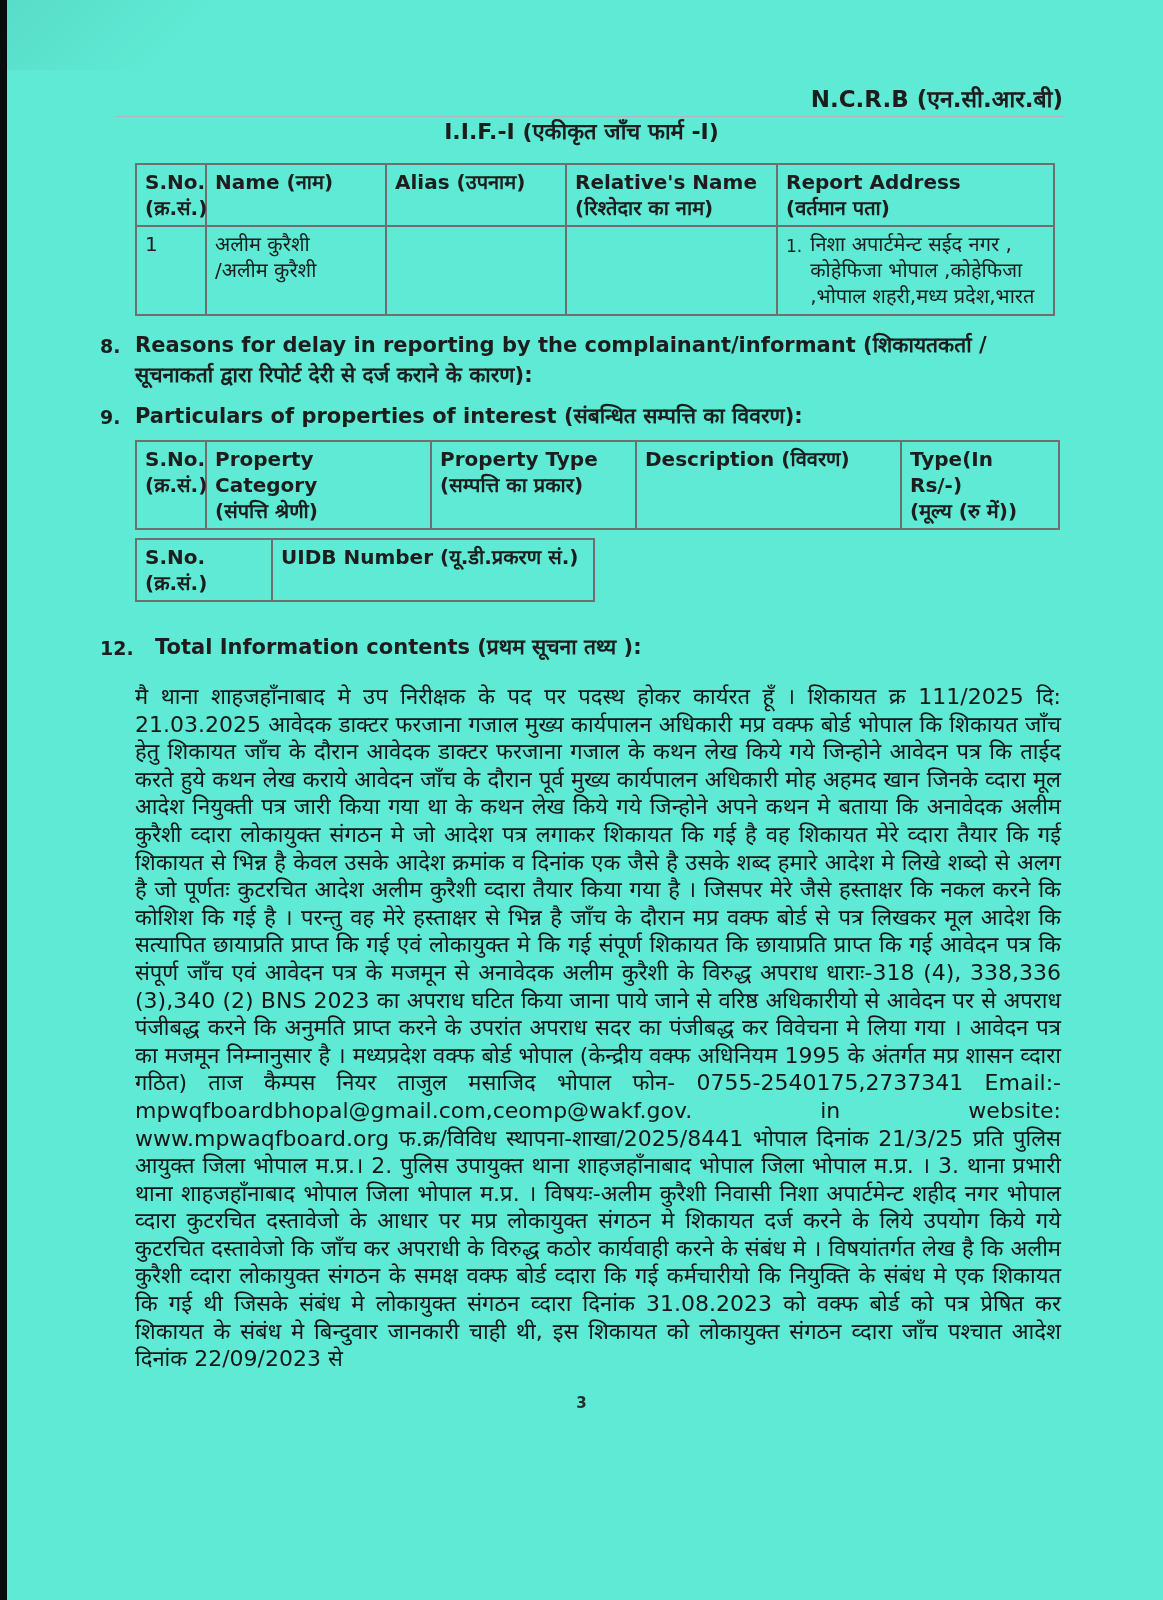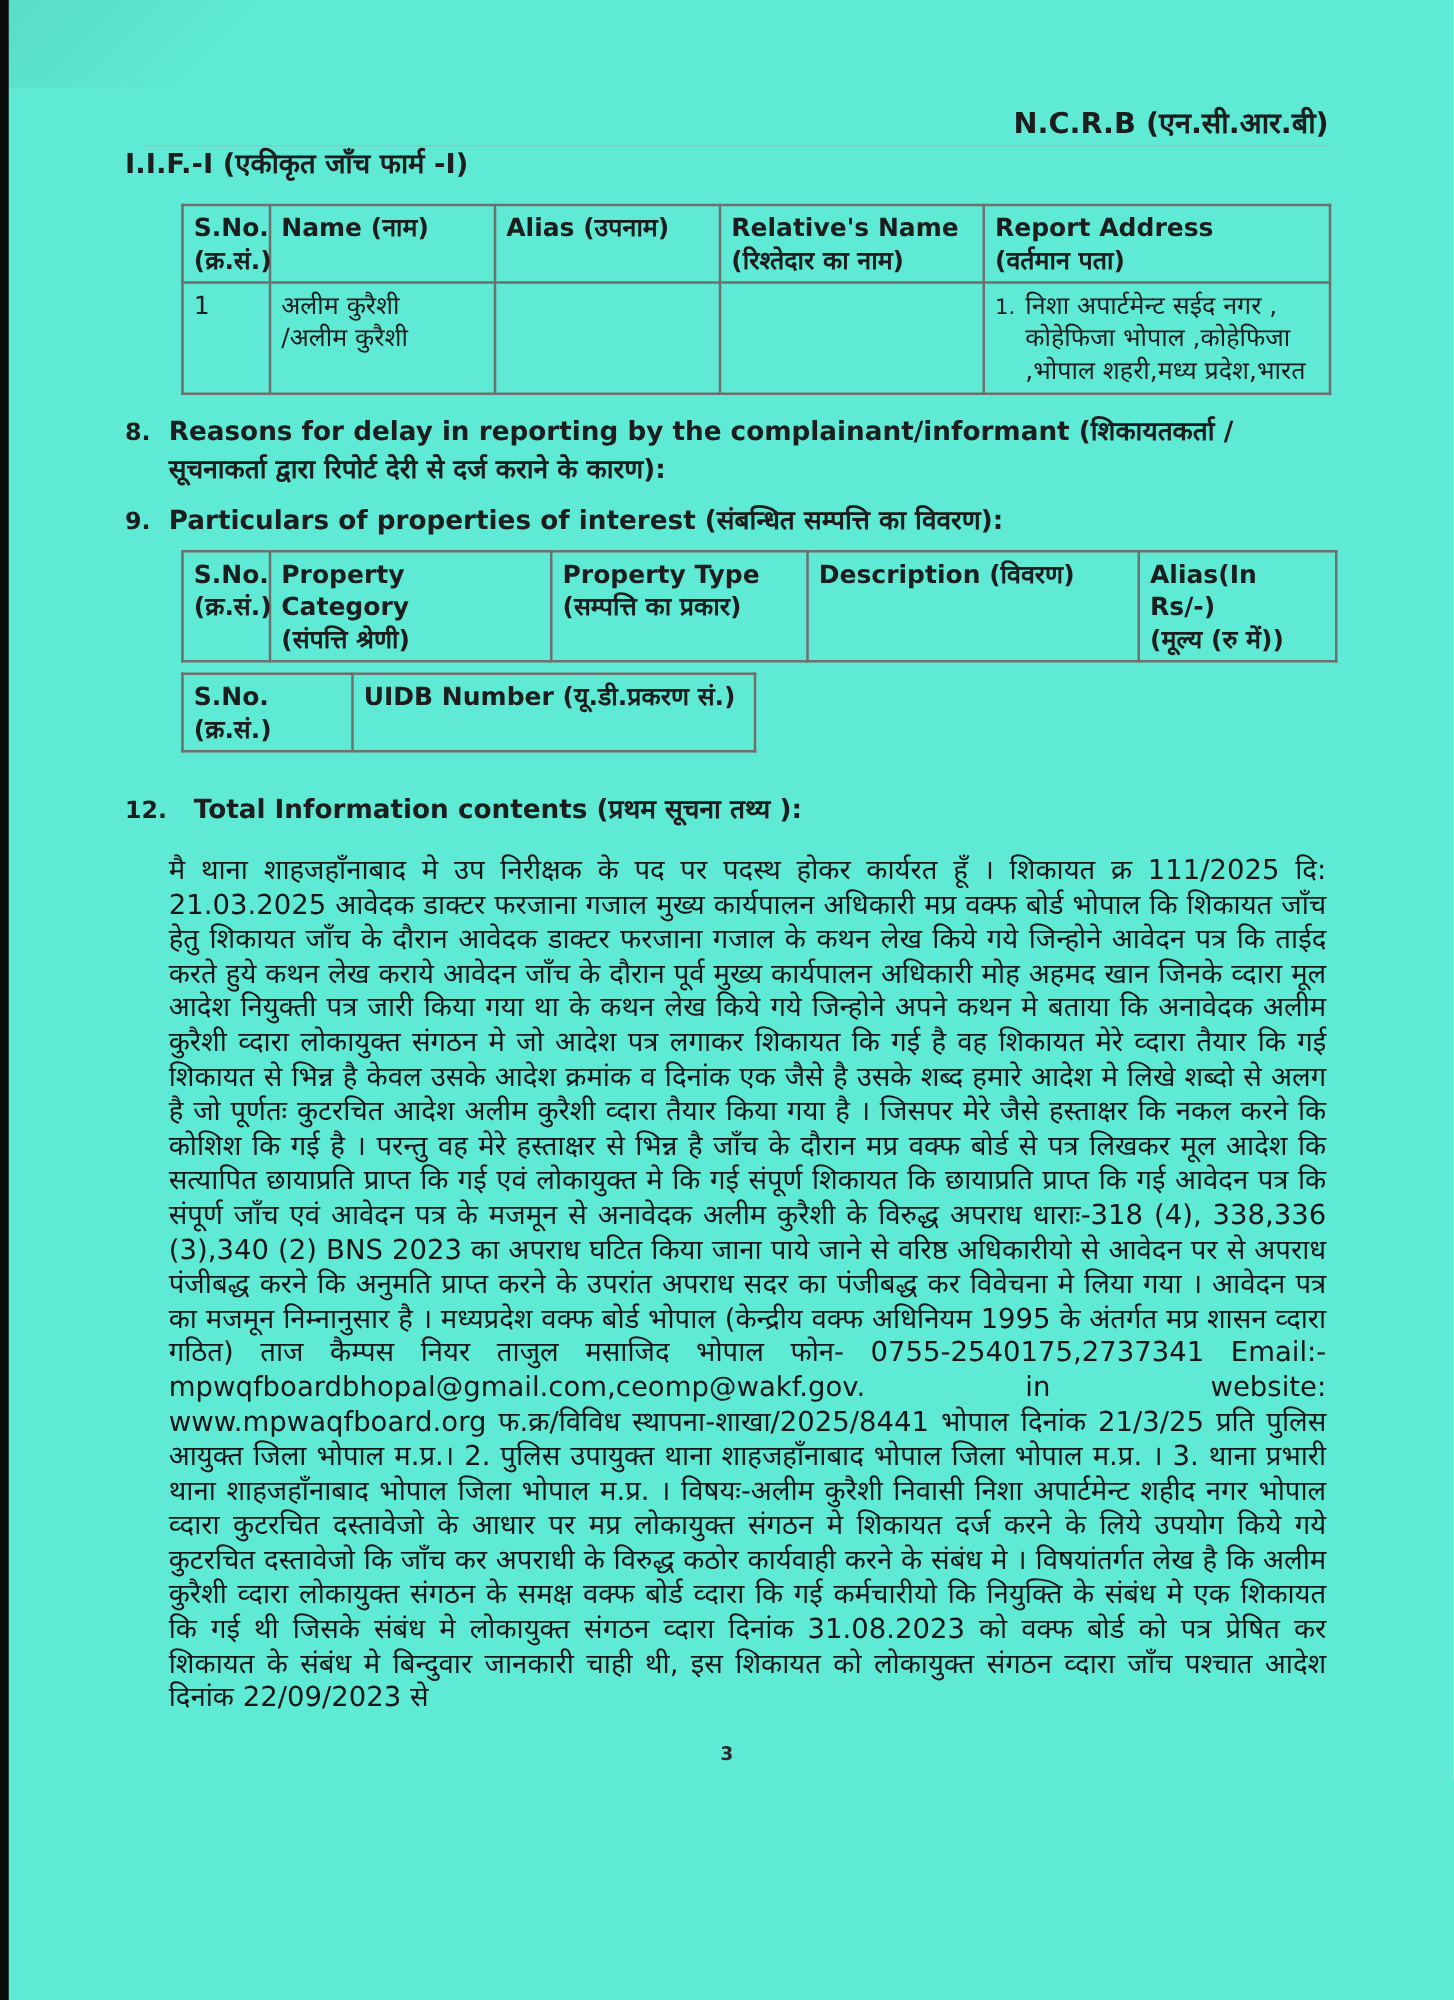--- a/index.html
+++ b/index.html
@@ -26,26 +26,26 @@
     padding:86px 100px 0 100px;
   }
   
   .hdr1{
     text-align:right;font-weight:700;font-size:23px;line-height:26px;
   }
   .hdr-rule{
     border:0;border-top:1.5px solid #b5b5b5;margin:4px 0 2px 15px;
   }
   .hdr2{
-    text-align:left;font-weight:700;font-size:22px;line-height:26px;
+    text-align:center;font-weight:700;font-size:22px;line-height:26px;
   }
   
   table.tbl{
     border-collapse:collapse;table-layout:fixed;
-    margin-left:45px;
+    margin-left:35px;
   }
   table.tbl th,table.tbl td{
     border:2px solid #6f6f6f;
     padding:4px 8px;
     vertical-align:top;text-align:left;
     font-size:20px;line-height:26px;
   }
   table.tbl th{font-weight:700;}
   .ml{white-space:pre-line;}
   .accused{margin-top:18px;width:918px;}
@@ -151,21 +151,21 @@
       </colgroup>
       <tbody>
           <tr>
         <th class="ml">S.No.
 (क्र.सं.)</th>
         <th class="ml">Property Category
 (संपत्ति श्रेणी)</th>
         <th class="ml">Property Type
 (सम्पत्ति का प्रकार)</th>
         <th>Description (विवरण)</th>
-        <th class="ml">Alias(In Rs/-)
+        <th class="ml">Type(In Rs/-)
 (मूल्य (रु में))</th>
       </tr>
     </tbody>
       </table>
 
 
 
     <table class="tbl uidb">
       <colgroup>
         <col style="width:136px">

